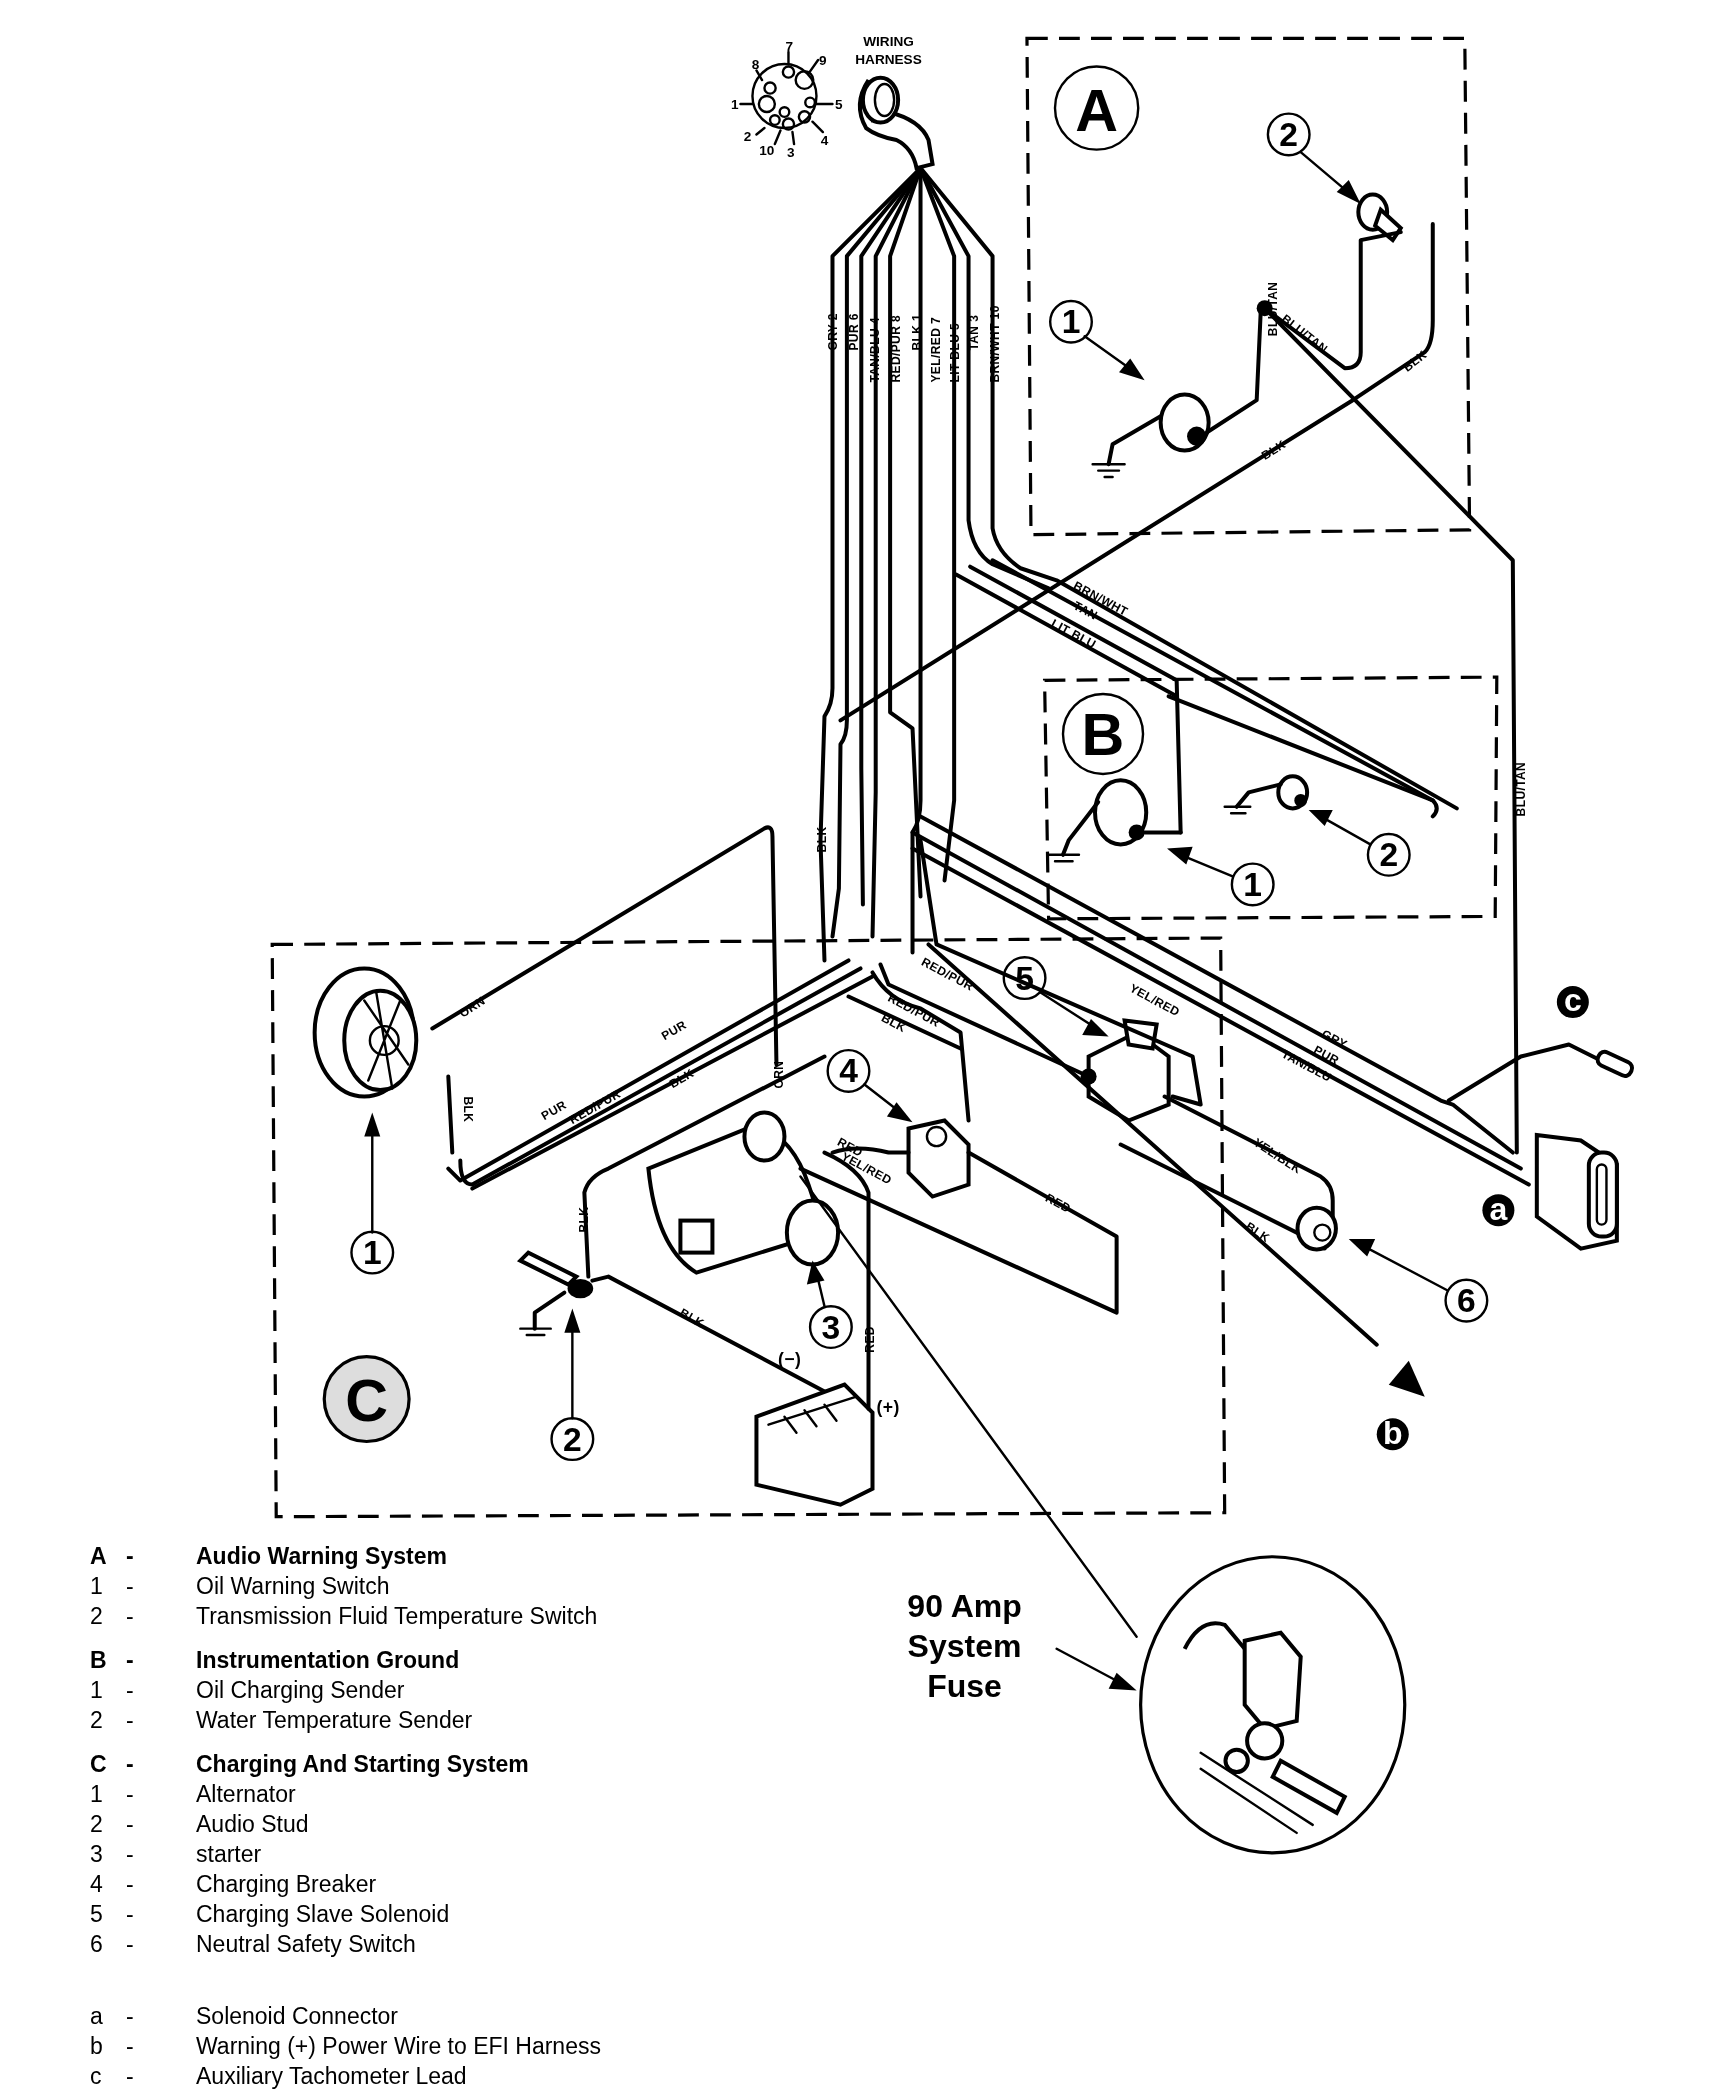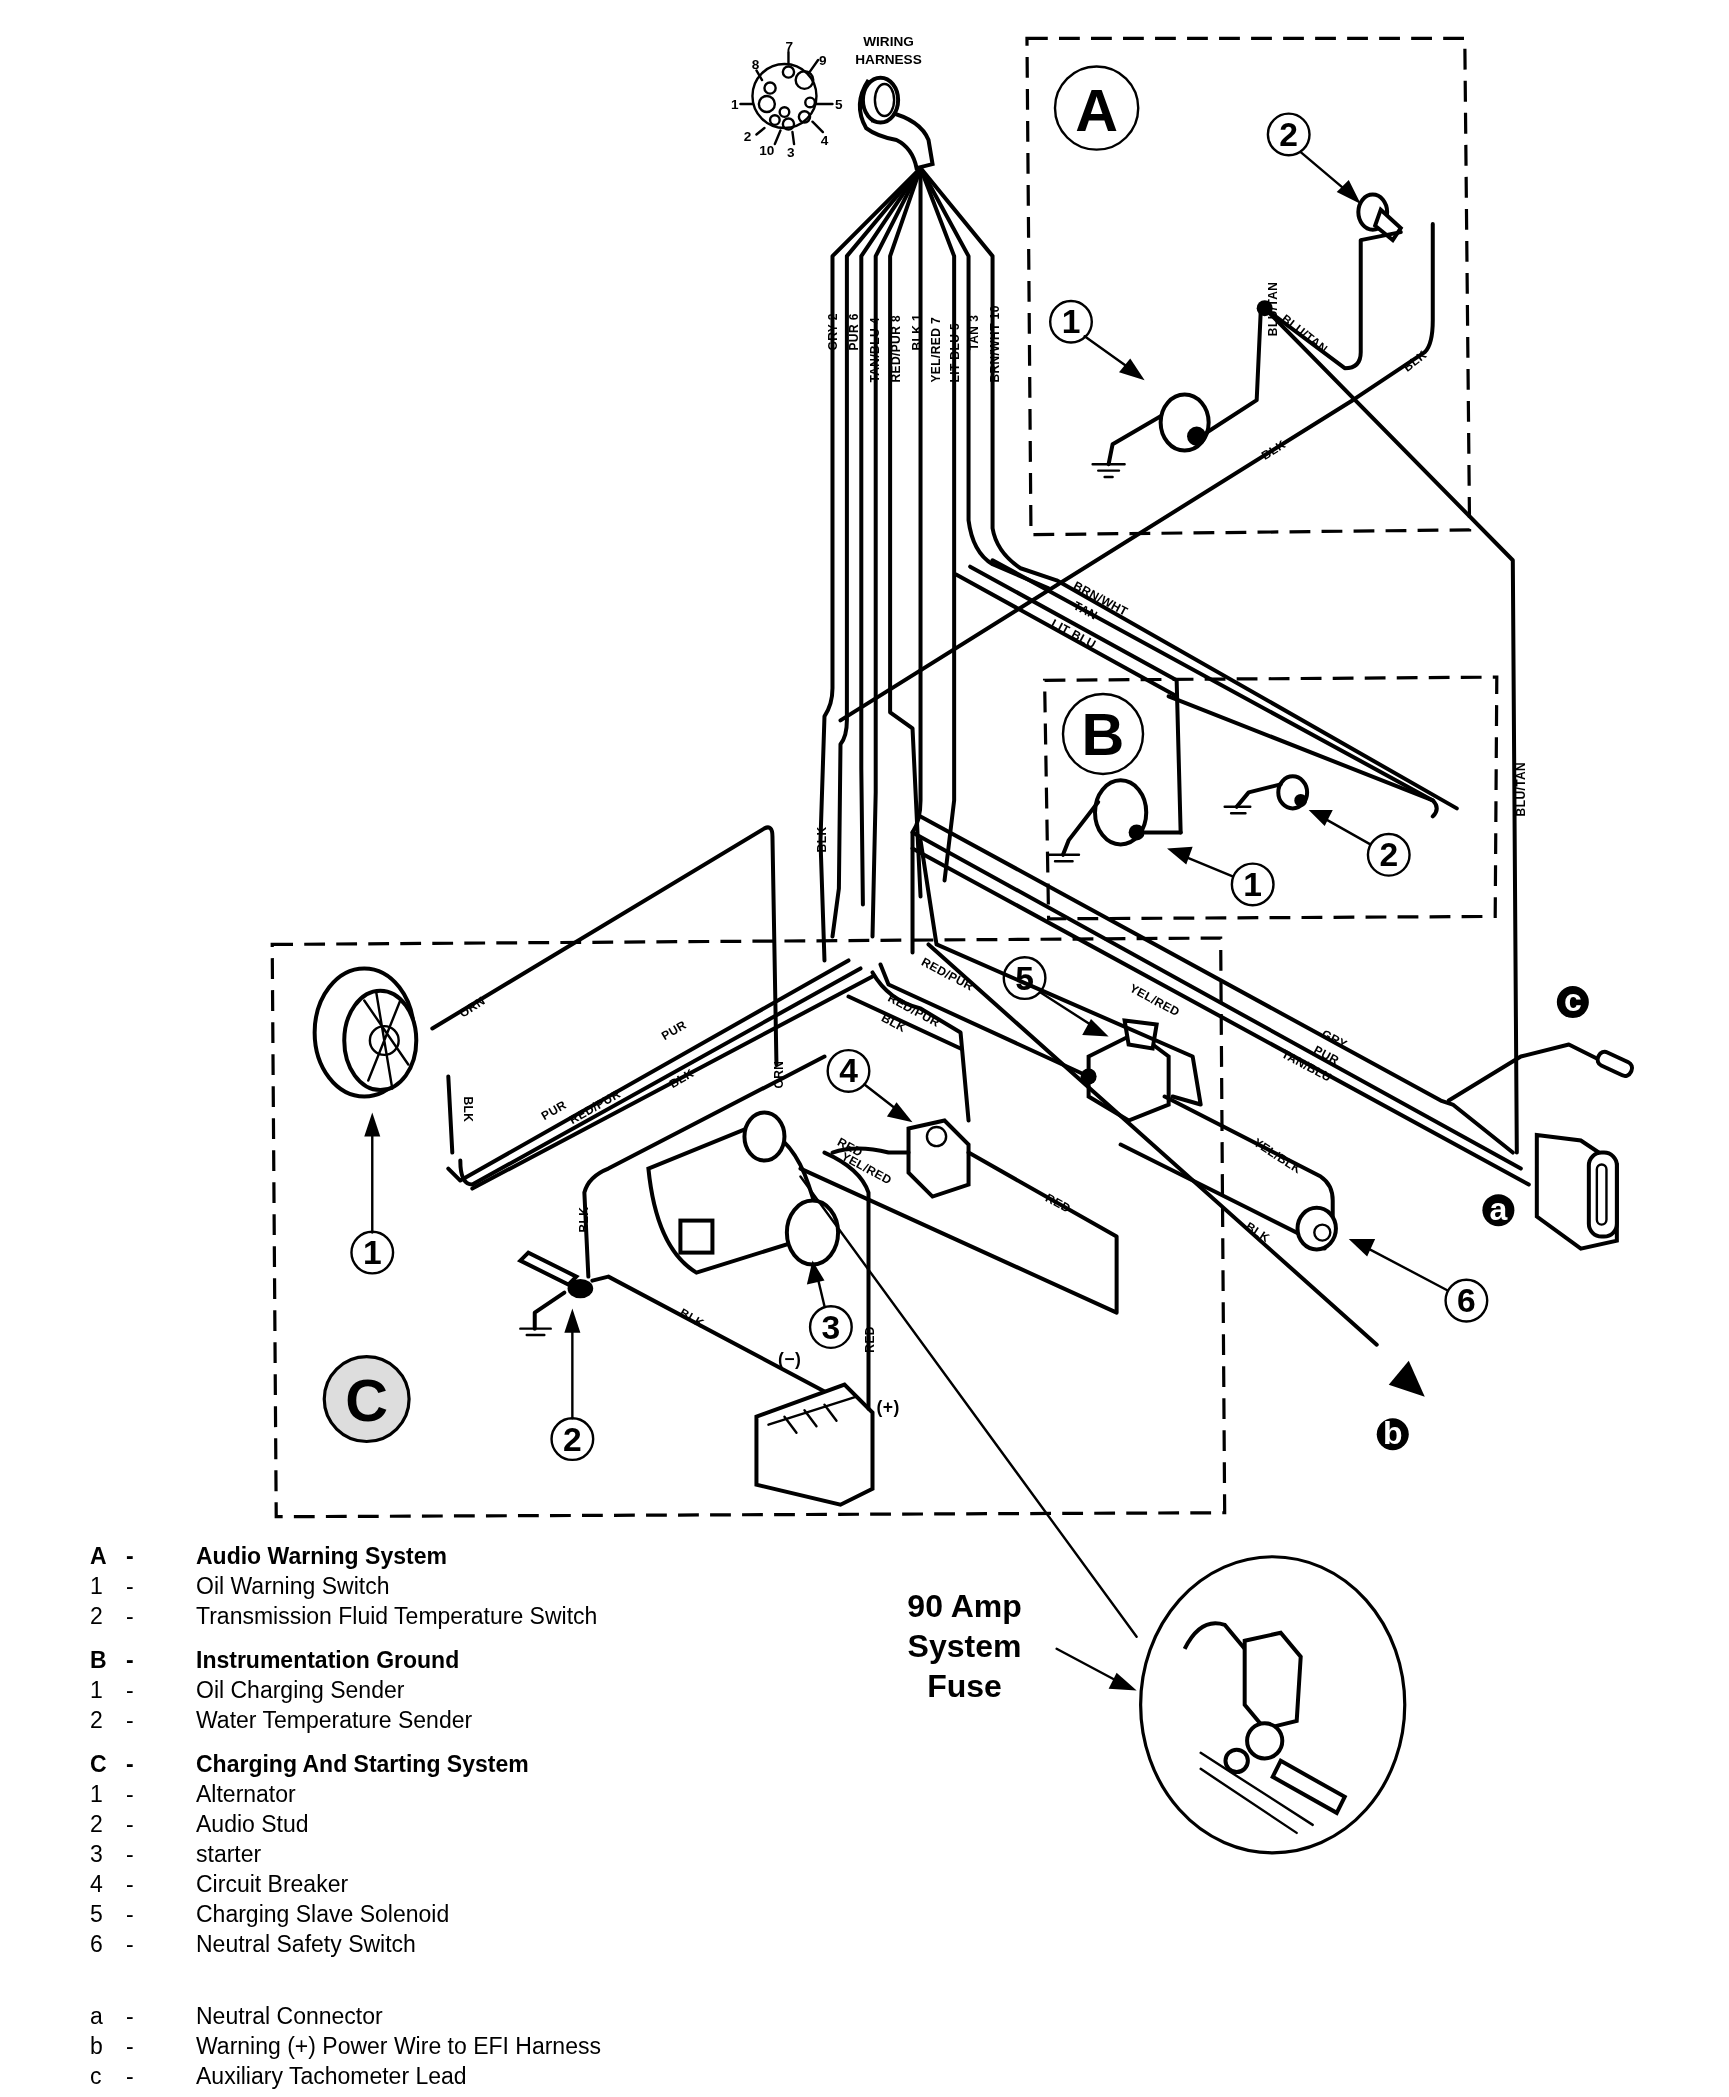--- a/index.html
+++ b/index.html
@@ -369,37 +369,37 @@
       <span class="lg-text">Audio Stud</span>
     </div>
     <div class="lg-row">
       <span class="lg-key">3</span>
       <span class="lg-dash">-</span>
       <span class="lg-text">starter</span>
     </div>
     <div class="lg-row">
       <span class="lg-key">4</span>
       <span class="lg-dash">-</span>
-      <span class="lg-text">Circuit Breaker</span>
+      <span class="lg-text">Charging Breaker</span>
     </div>
     <div class="lg-row">
       <span class="lg-key">5</span>
       <span class="lg-dash">-</span>
       <span class="lg-text">Charging Slave Solenoid</span>
     </div>
     <div class="lg-row">
       <span class="lg-key">6</span>
       <span class="lg-dash">-</span>
       <span class="lg-text">Neutral Safety Switch</span>
     </div>
     <div class="lg-gap-big"></div>
     <div class="lg-row">
       <span class="lg-key">a</span>
       <span class="lg-dash">-</span>
-      <span class="lg-text">Neutral Connector</span>
+      <span class="lg-text">Solenoid Connector</span>
     </div>
     <div class="lg-row">
       <span class="lg-key">b</span>
       <span class="lg-dash">-</span>
       <span class="lg-text">Warning (+) Power Wire to EFI Harness</span>
     </div>
     <div class="lg-row">
       <span class="lg-key">c</span>
       <span class="lg-dash">-</span>
       <span class="lg-text">Auxiliary Tachometer Lead</span>

